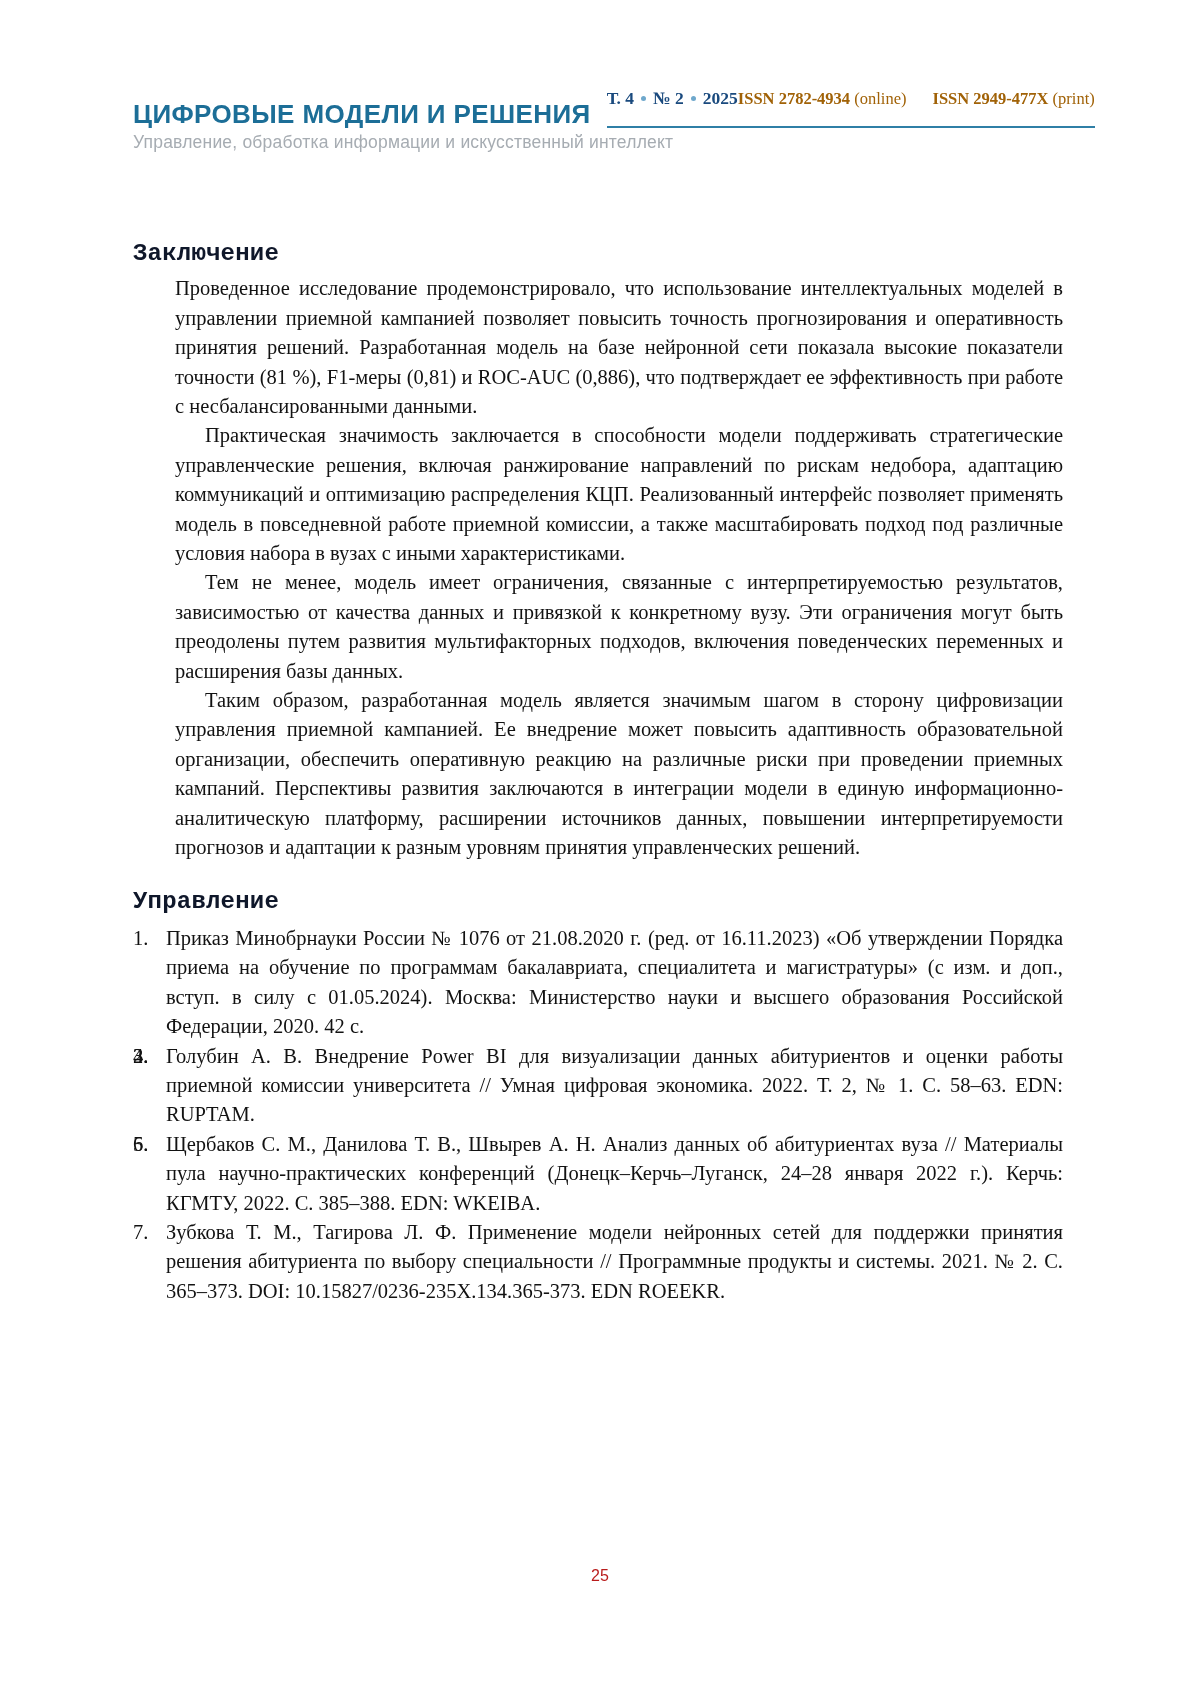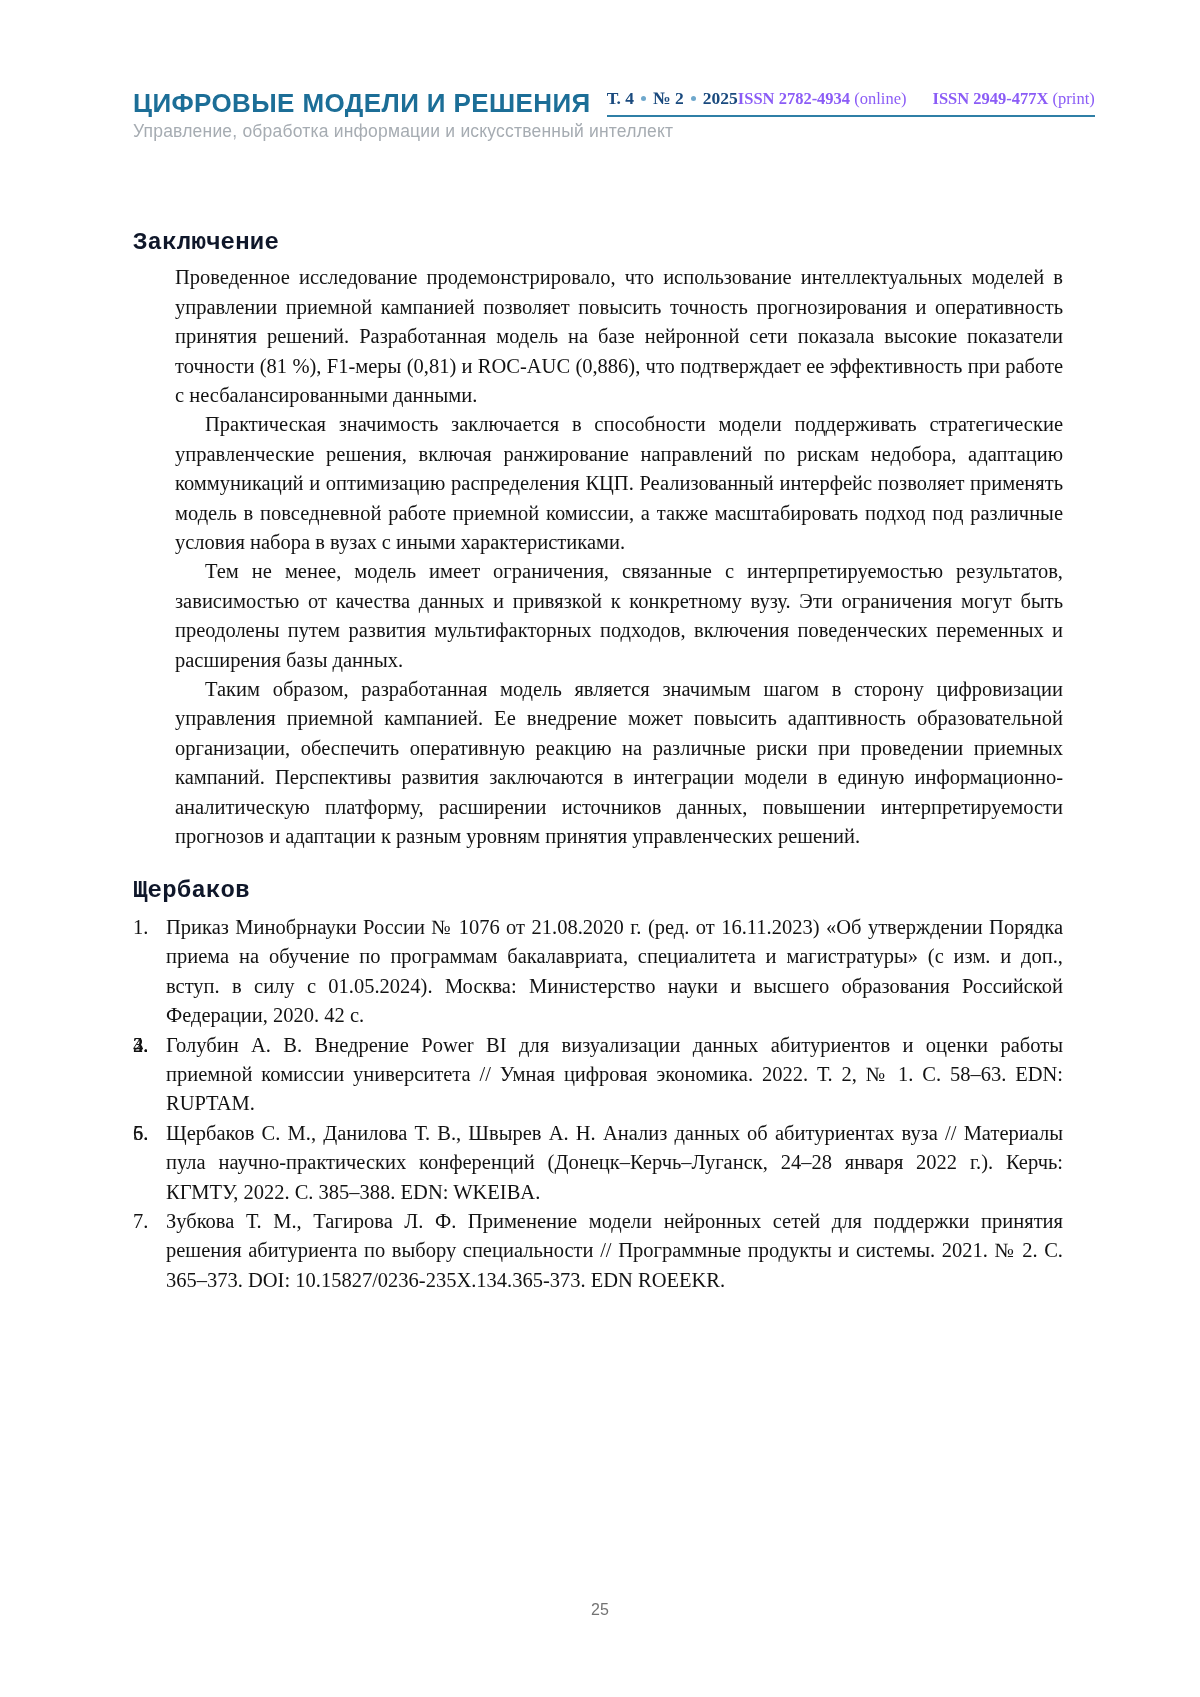--- a/index.html
+++ b/index.html
@@ -29,42 +29,42 @@
     letter-spacing: 0.4px;
     color: #1C6E97;
     white-space: nowrap;
   }
   .header-meta {
     flex: 1;
     display: flex;
     justify-content: space-between;
     align-items: baseline;
     border-bottom: 2px solid #2F7FA6;
-    padding-bottom: 6px;
+    padding-bottom: 17px;
     margin-left: 16px;
     margin-bottom: 1px;
   }
   .vol-info {
     font-weight: 700;
     font-size: 17.5px;
     color: #1A4A7E;
     white-space: nowrap;
   }
   .sep-dot {
     display: inline-block;
     width: 5px;
     height: 5px;
     border-radius: 50%;
     background: #6FA8CC;
     margin: 0 7px 3px 7px;
     vertical-align: middle;
   }
   .issn-block {
     font-size: 16.5px;
-    color: #8b5cf6;
+    color: #a16207;
     white-space: nowrap;
   }
   .issn-bold { font-weight: 700; }
   .issn-label { font-weight: 400; }
   .issn-gap { display: inline-block; width: 26px; }
   .journal-subtitle {
     margin-top: 3px;
     font-family: "Liberation Sans", sans-serif;
     font-size: 17.5px;
     letter-spacing: 0.2px;
@@ -108,27 +108,27 @@
   }
   .ref-num {
     position: absolute;
     left: 0;
     top: 0;
   }
 
   
   .page-number {
     position: absolute;
-    top: 1601px;
+    top: 1567px;
     left: 0;
     width: 1200px;
     text-align: center;
     font-family: "Liberation Sans", sans-serif;
     font-size: 16px;
-    color: #737373;
+    color: #b91c1c;
   }
 </style>
 </head>
 <body>
 
 <div class="page">
 
   <header>
     <div class="header-row">
       <h1 class="journal-title">ЦИФРОВЫЕ МОДЕЛИ И РЕШЕНИЯ</h1>
@@ -152,21 +152,21 @@
       <h2 class="section-title conclusion-title">Заключение</h2>
       <div class="body-text">
         <p>Проведенное исследование продемонстрировало, что использование интеллектуальных моделей в управлении приемной кампанией позволяет повысить точность прогнозирования и оперативность принятия решений. Разработанная модель на базе нейронной сети показала высокие показатели точности (81 %), F1-меры (0,81) и ROC-AUC (0,886), что подтверждает ее эффективность при работе с несбалансированными данными.</p>
         <p class="indented">Практическая значимость заключается в способности модели поддерживать стратегические управленческие решения, включая ранжирование направлений по рискам недобора, адаптацию коммуникаций и оптимизацию распределения КЦП. Реализованный интерфейс позволяет применять модель в повседневной работе приемной комиссии, а также масштабировать подход под различные условия набора в вузах с иными характеристиками.</p>
         <p class="indented">Тем не менее, модель имеет ограничения, связанные с интерпретируемостью результатов, зависимостью от качества данных и привязкой к конкретному вузу. Эти ограничения могут быть преодолены путем развития мультифакторных подходов, включения поведенческих переменных и расширения базы данных.</p>
         <p class="indented">Таким образом, разработанная модель является значимым шагом в сторону цифровизации управления приемной кампанией. Ее внедрение может повысить адаптивность образовательной организации, обеспечить оперативную реакцию на различные риски при проведении приемных кампаний. Перспективы развития заключаются в интеграции модели в единую информационно-аналитическую платформу, расширении источников данных, повышении интерпретируемости прогнозов и адаптации к разным уровням принятия управленческих решений.</p>
       </div>
     </section>
 
     <section>
-      <h2 class="section-title sources-title">Щербаков</h2>
+      <h2 class="section-title sources-title">Управление</h2>
       <ol class="ref-list">
         <li class="ref-item">
           <span class="ref-num">1.</span>
           <span>Приказ Минобрнауки России № 1076 от 21.08.2020 г. (ред. от 16.11.2023) «Об утверждении Порядка приема на обучение по программам бакалавриата, специалитета и магистратуры» (с изм. и доп., вступ. в силу с 01.05.2024). Москва: Министерство науки и высшего образования Российской Федерации, 2020. 42 с.</span>
         </li>
         <li class="ref-item">
           <span class="ref-num">2.</span>
         </li>
         <li class="ref-item">
           <span class="ref-num">3.</span>

